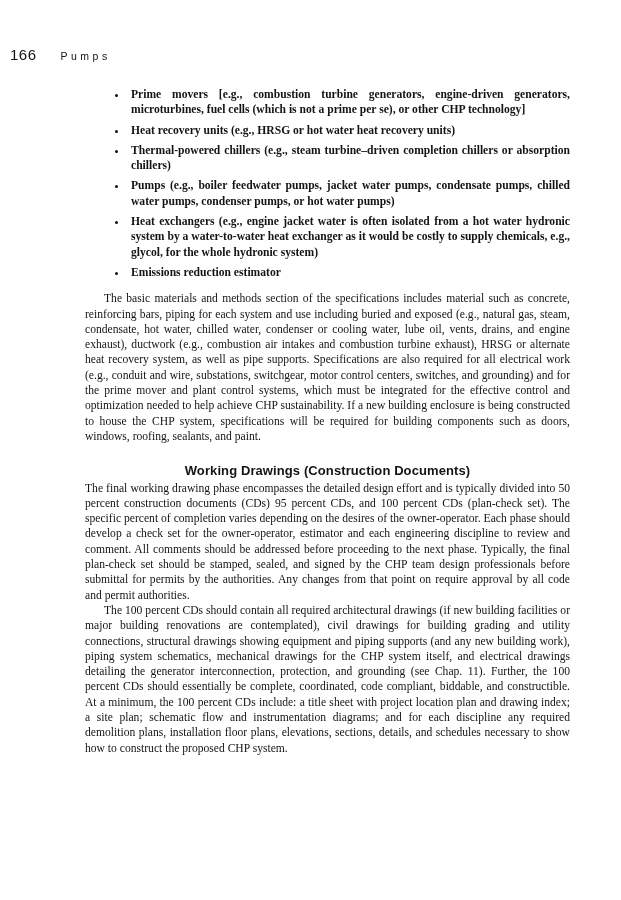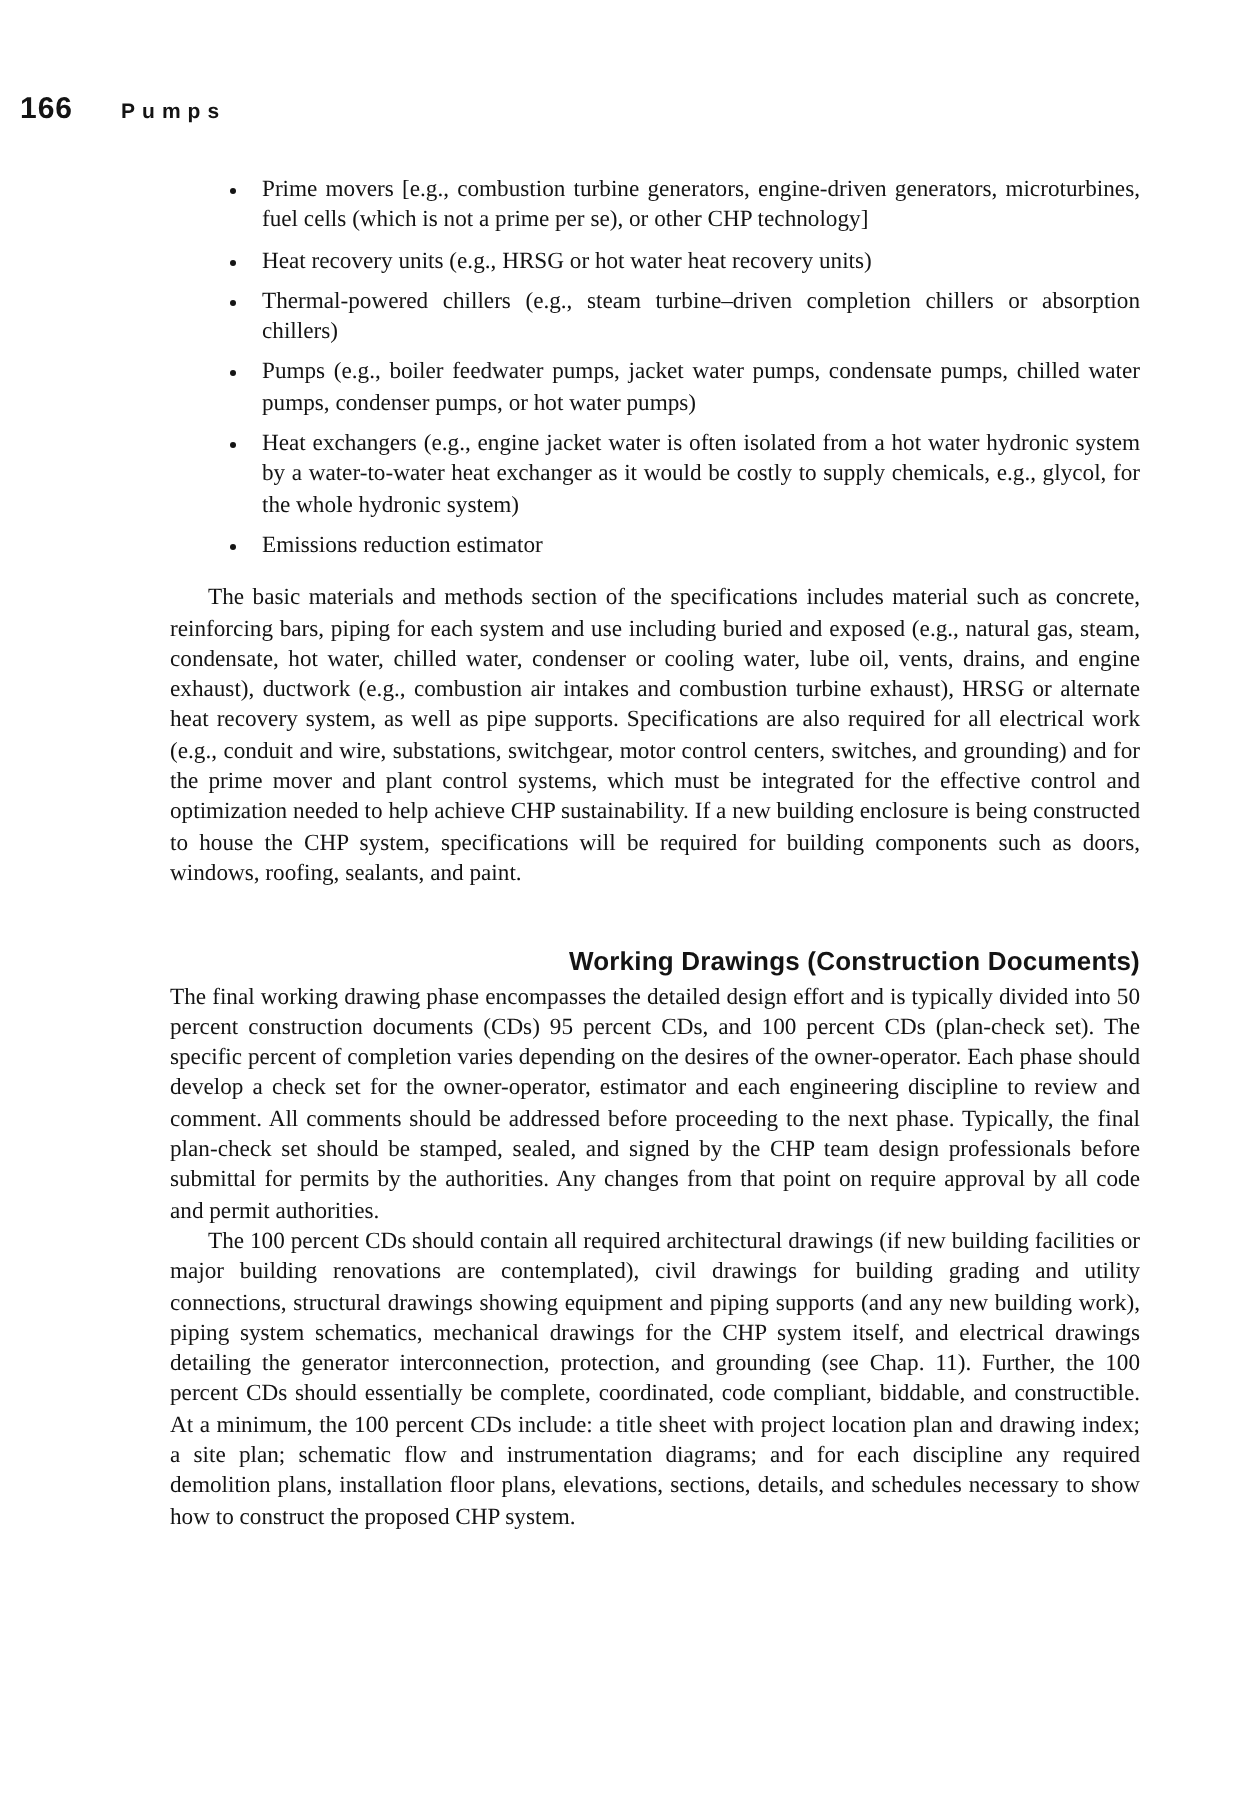--- a/index.html
+++ b/index.html
@@ -20,21 +20,21 @@
     height: 900px;
     background: #ffffff;
     box-sizing: border-box;
   }
   .page-header {
     padding: 46px 0 0 10px;
     display: flex;
     align-items: baseline;
     gap: 24px;
     font-family: "Liberation Sans", sans-serif;
-    font-weight: bold;
+    font-weight: normal;
   }
   .page-number {
     font-size: 15px;
     letter-spacing: 0.5px;
   }
   .chapter-title {
     font-size: 10.5px;
     letter-spacing: 3.5px;
   }
   .content {
@@ -56,28 +56,29 @@
   }
   ul.bullets {
     margin: 0 0 11px 0;
     padding: 0 0 0 43px;
     list-style: disc outside;
   }
   ul.bullets li {
     margin: 0 0 5px 0;
     padding-left: 3px;
     text-align: justify;
+    font-weight: bold;
   }
   h2.section-heading {
     font-family: "Liberation Sans", sans-serif;
     font-size: 13px;
     font-weight: bold;
     letter-spacing: 0.1px;
-    margin: 29px 0 2px 0;
-    text-align: right;
+    margin: 19px 0 2px 0;
+    text-align: center;
   }
   .para.materials {
     margin-bottom: 14px;
   }
 </style>
 </head>
 <body>
 
 <div class="page">
 

